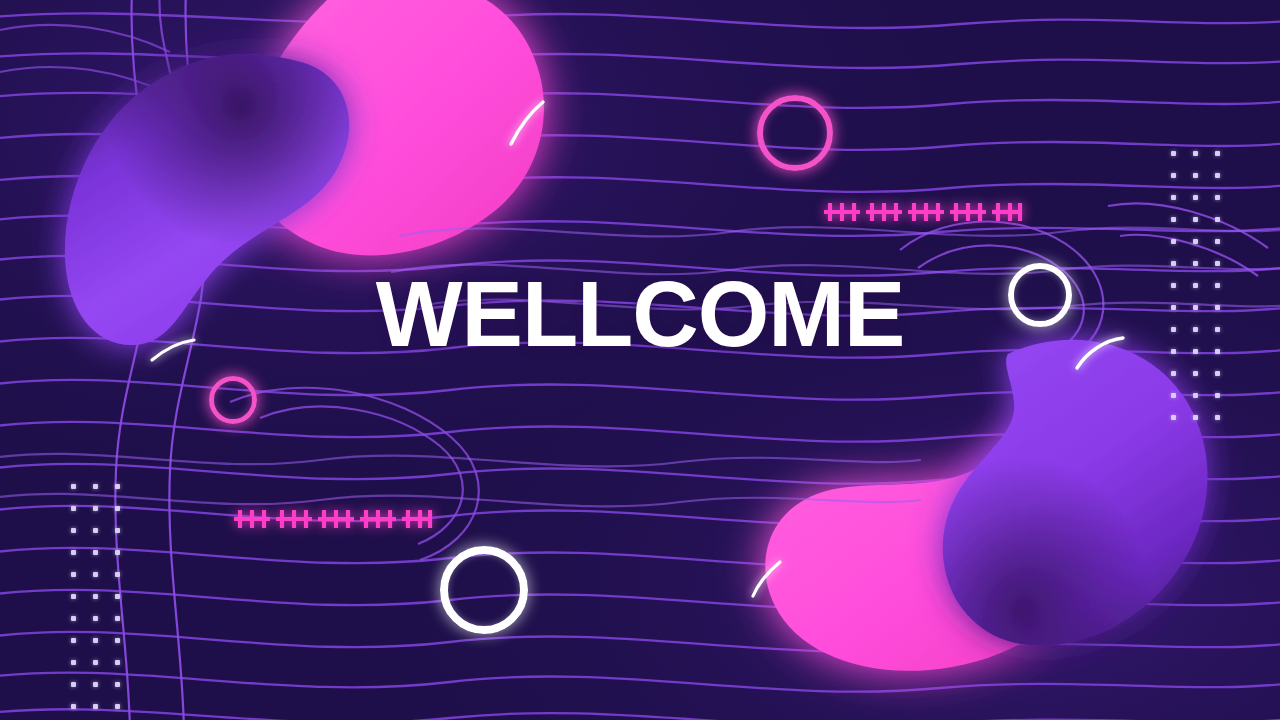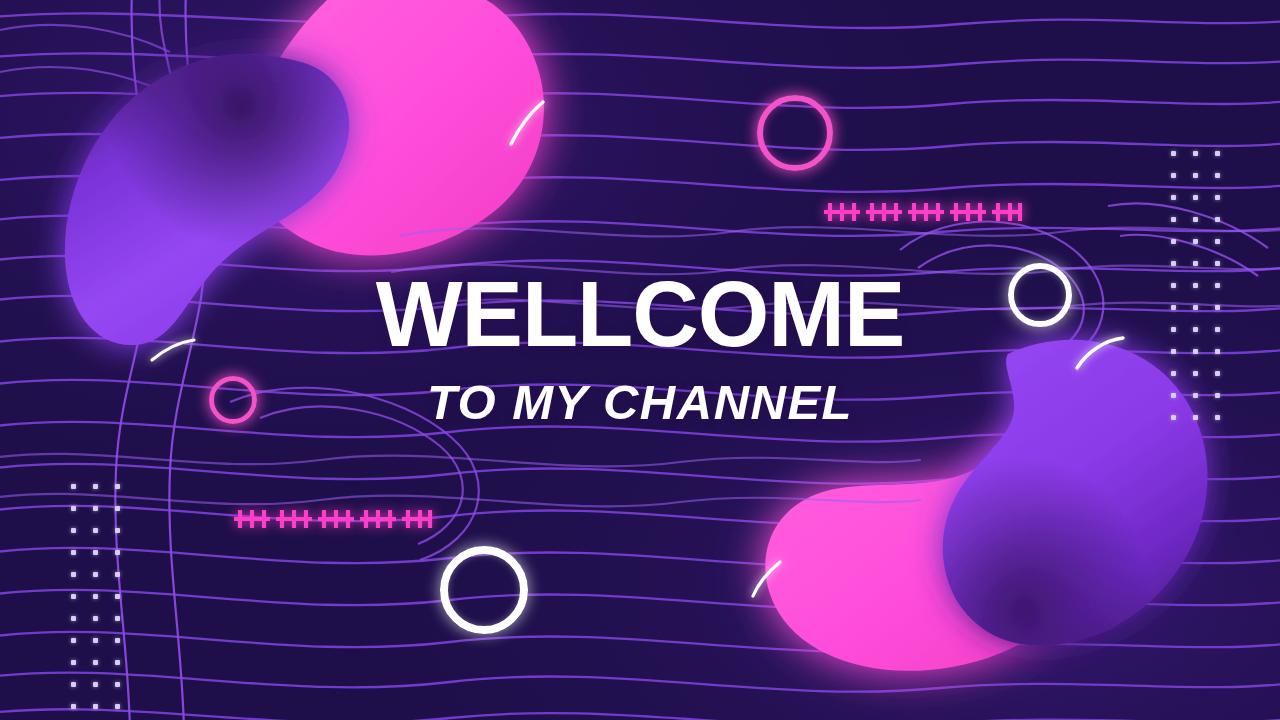--- a/index.html
+++ b/index.html
@@ -474,16 +474,15 @@
   </div>
 
   <div class="arc" style="left:748px; top:558px;">
     <svg width="40" height="42" viewBox="0 0 40 42" xmlns="http://www.w3.org/2000/svg">
       <path d="M32,4 C 20,14 10,26 5,38" fill="none" stroke="#ffffff" stroke-width="3.2" stroke-linecap="round" style="filter:drop-shadow(0 0 4px rgba(255,255,255,.8));"></path>
     </svg>
   </div>
 
   <div id="text-block">
     <span id="title">WELLCOME</span>
-    <span id="subtitle">TO MY CHANNEL</span>
   </div>
 
 </div>
 
 </body></html>

